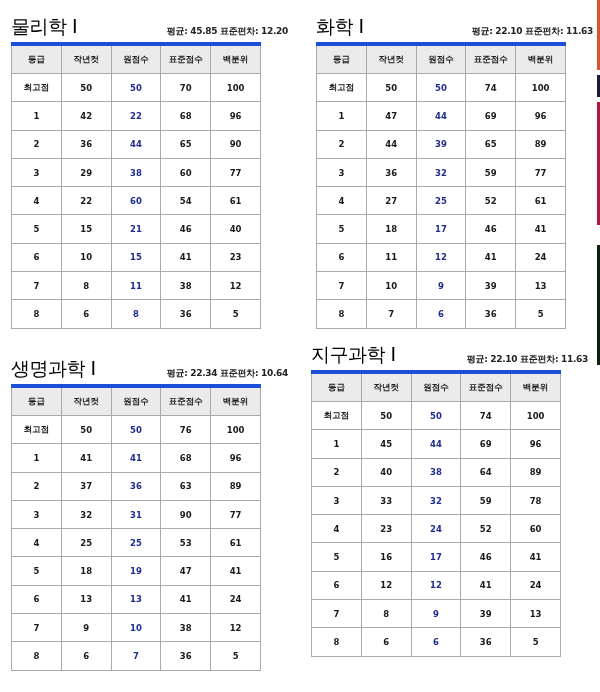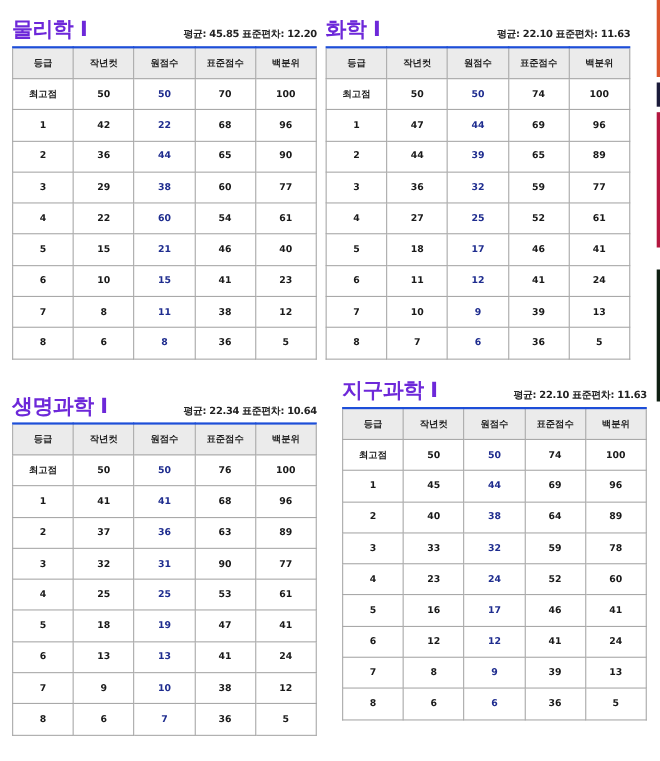--- a/index.html
+++ b/index.html
@@ -7,30 +7,30 @@
       width: 600px; height: 692px; position: relative; overflow: hidden;
       font-family: "DejaVu Sans", "Liberation Sans", sans-serif;
       color: #111;
     }
     .panel { position: absolute; width: 277px; }
     .panel-head {
       position: relative; height: 30px;
     }
     .panel-title {
       position: absolute; left: 0; bottom: 2px;
-      font-size: 19px; font-weight: bold; letter-spacing: -0.5px; color: #6d28d9;
+      font-size: 19px; font-weight: normal; letter-spacing: -0.5px; color: #000000;
     }
     .panel-stats {
       position: absolute; right: 0; bottom: 4px;
       font-size: 9px; font-weight: bold; color: #222; letter-spacing: -0.3px;
       white-space: nowrap;
     }
     table.grade {
-      border-collapse: collapse; width: 277px; table-layout: fixed;
-      border-top: 2px solid #1d4ed8;
+      border-collapse: collapse; width: 250px; table-layout: fixed;
+      border-top: 4px solid #1d4ed8;
     }
     table.grade th, table.grade td {
       border: 1px solid #a9a9a9; text-align: center;
       font-size: 8.5px; font-weight: bold; padding: 0;
     }
     table.grade th { background: #ebebeb; height: 27px; color: #222; }
     table.grade td { height: 27.3px; color: #1a1a1a; }
     table.grade td.raw { color: #1f2d8f; }
     .edge-bar { position: absolute; left: 597px; width: 3px; }
   </style>
@@ -118,21 +118,21 @@
           <td>8</td>
           <td>6</td>
           <td class="raw">8</td>
           <td>36</td>
           <td>5</td>
         </tr>
       </tbody>
     </table>
 </div>
 
-<div class="panel" style="left:296px; top:12px;">
+<div class="panel" style="left:316px; top:12px;">
   <div class="panel-head">
     <div class="panel-title">화학 Ⅰ</div>
     <div class="panel-stats">평균: 22.10 표준편차: 11.63</div>
   </div>
   <table class="grade">
       <thead>
         <tr>
           <th>등급</th>
           <th>작년컷</th>
           <th>원점수</th>

